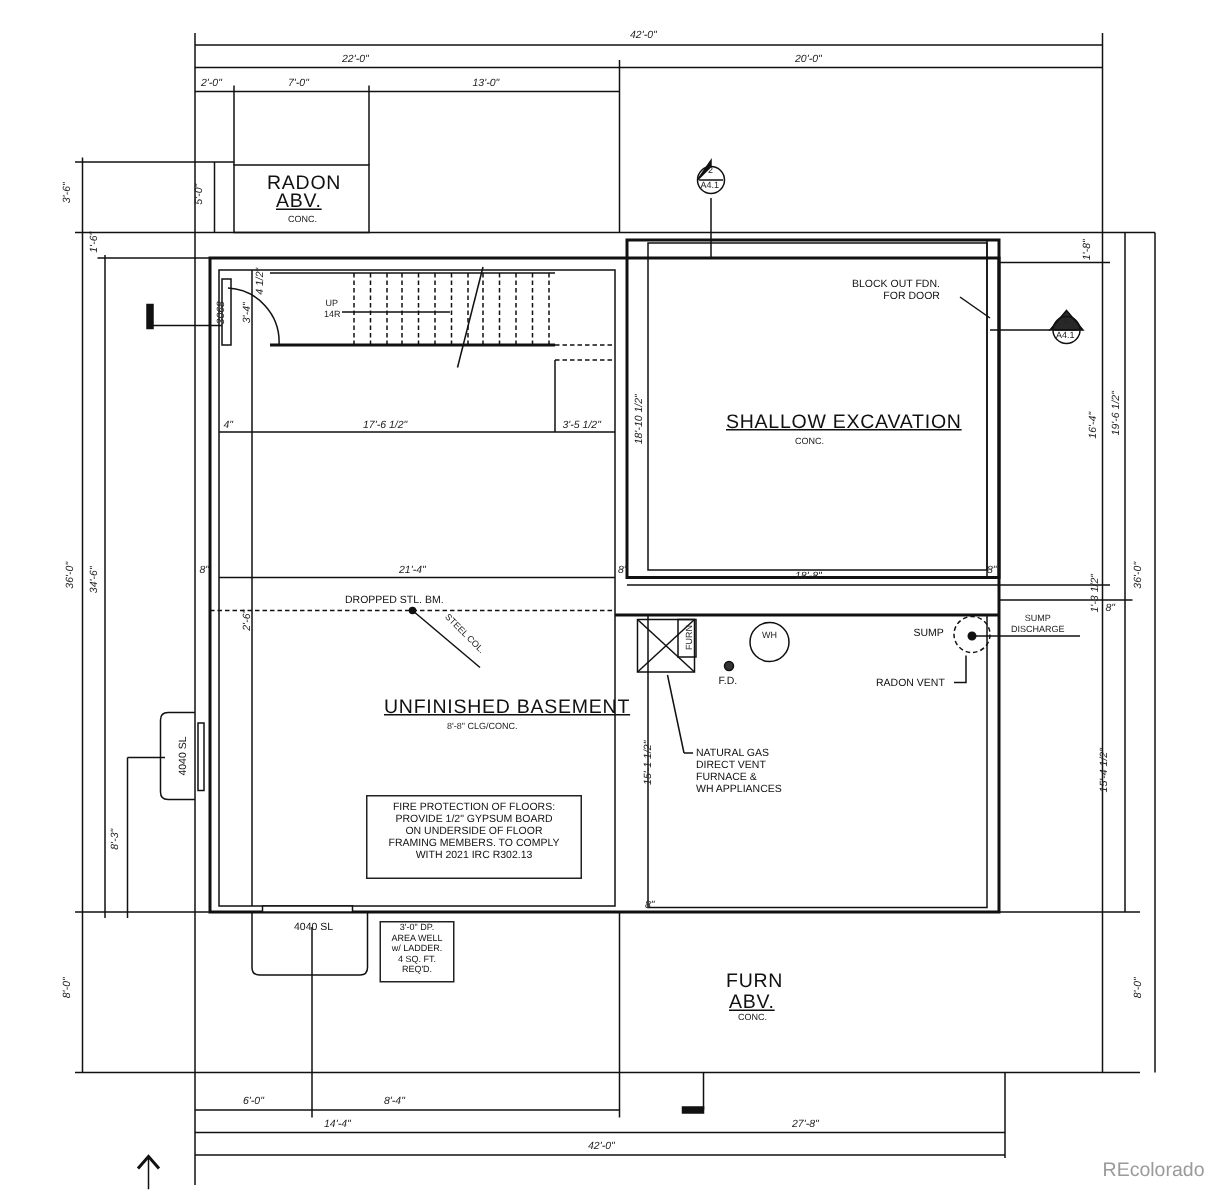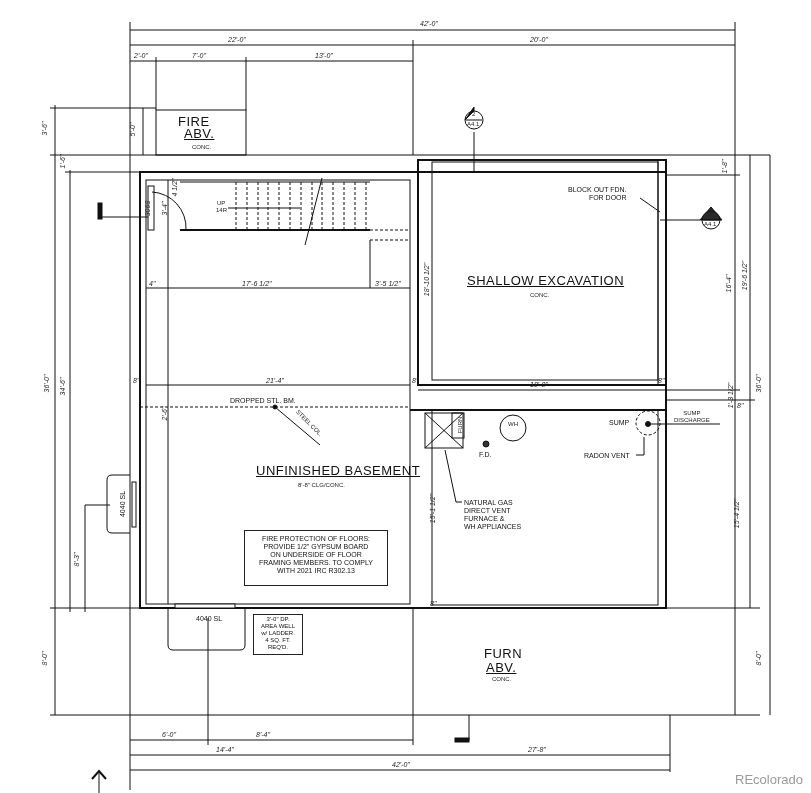--- a/index.html
+++ b/index.html
@@ -146,35 +146,35 @@
   </g>
 </svg>
 
 <div class="lbl dim" style="left:420px;top:20px;">42'-0"</div>
 <div class="lbl dim" style="left:228px;top:36px;">22'-0"</div>
 <div class="lbl dim" style="left:530px;top:36px;">20'-0"</div>
 <div class="lbl dim" style="left:134px;top:52px;">2'-0"</div>
 <div class="lbl dim" style="left:192px;top:52px;">7'-0"</div>
 <div class="lbl dim" style="left:315px;top:52px;">13'-0"</div>
 
-<div class="lbl room" style="left:178px;top:114px;">FIRE</div>
+<div class="lbl room" style="left:178px;top:114px;">RADON</div>
 <div class="lbl room room-u" style="left:184px;top:126px;">ABV.</div>
 <div class="lbl sub" style="left:192px;top:144px;">CONC.</div>
 
 <div class="lbl sub" style="left:472px;top:111px;">2</div>
 <div class="lbl sub" style="left:467px;top:121px;">A4.1</div>
 <div class="lbl sub" style="left:709px;top:211px;">1</div>
 <div class="lbl sub" style="left:704px;top:221px;">A4.1</div>
 
 <div class="lbl note" style="left:568px;top:186px;text-align:right;">
   <div>BLOCK OUT FDN.</div>
   <div>FOR DOOR</div>
 </div>
 
-<div class="lbl room room-u" style="left:467px;top:273px;">SHALLOW EXCAVATION</div>
+<div class="lbl room room-u" style="left:484px;top:273px;">SHALLOW EXCAVATION</div>
 <div class="lbl sub" style="left:530px;top:292px;">CONC.</div>
 <div class="lbl dim vdim" style="left:410px;top:276px;">18'-10 1/2"</div>
 <div class="lbl dim" style="left:530px;top:381px;">18'-8"</div>
 
 <div class="lbl sub" style="left:217px;top:200px;">UP</div>
 <div class="lbl sub" style="left:216px;top:207px;">14R</div>
 <div class="lbl dim vdim" style="left:140px;top:205px;">3068</div>
 <div class="lbl dim vdim" style="left:158px;top:205px;">3'-4"</div>
 <div class="lbl dim vdim" style="left:165px;top:184px;">4 1/2"</div>
 <div class="lbl dim" style="left:149px;top:280px;">4"</div>

